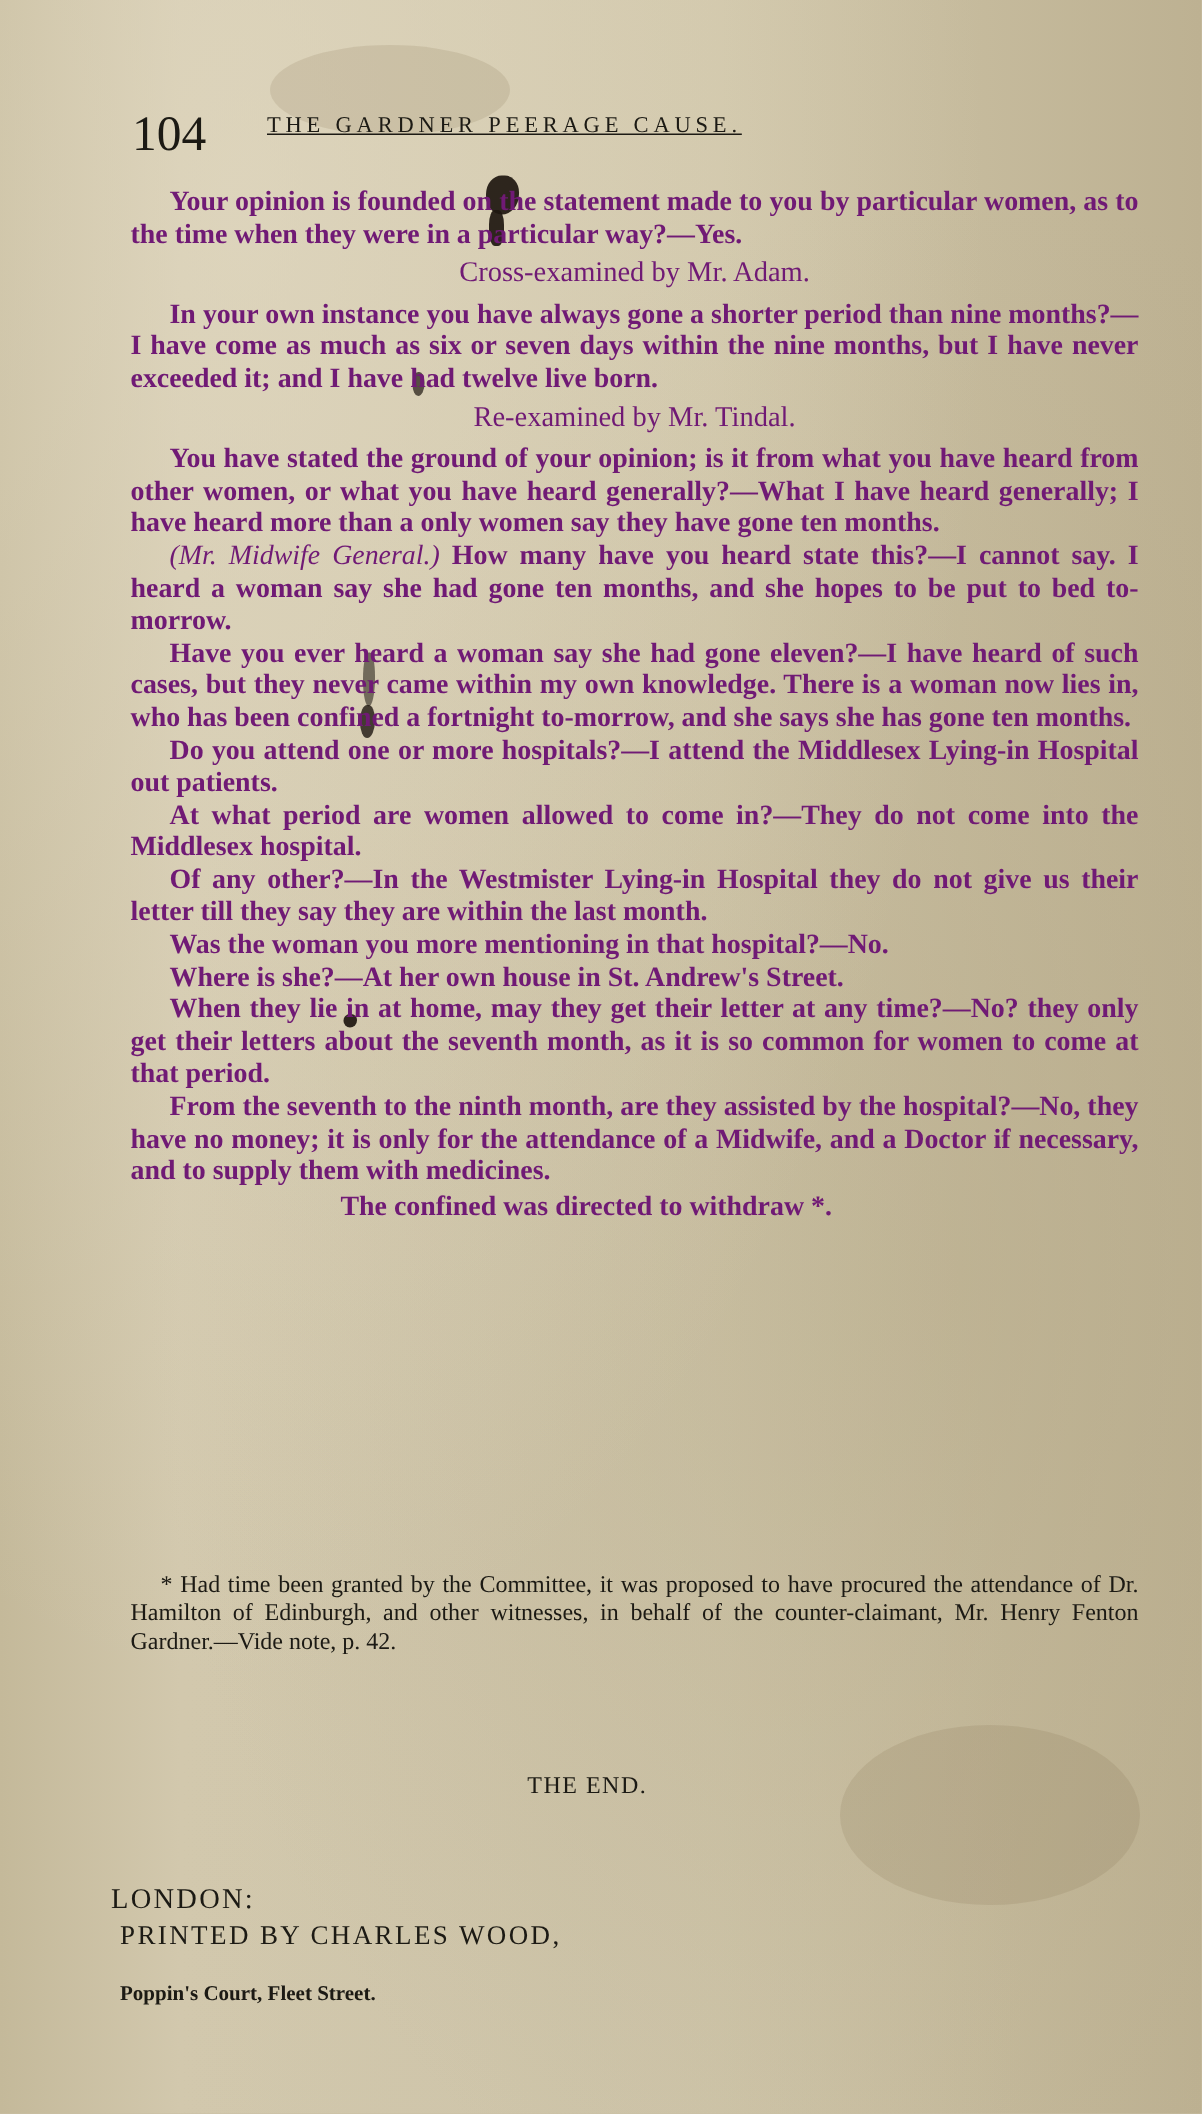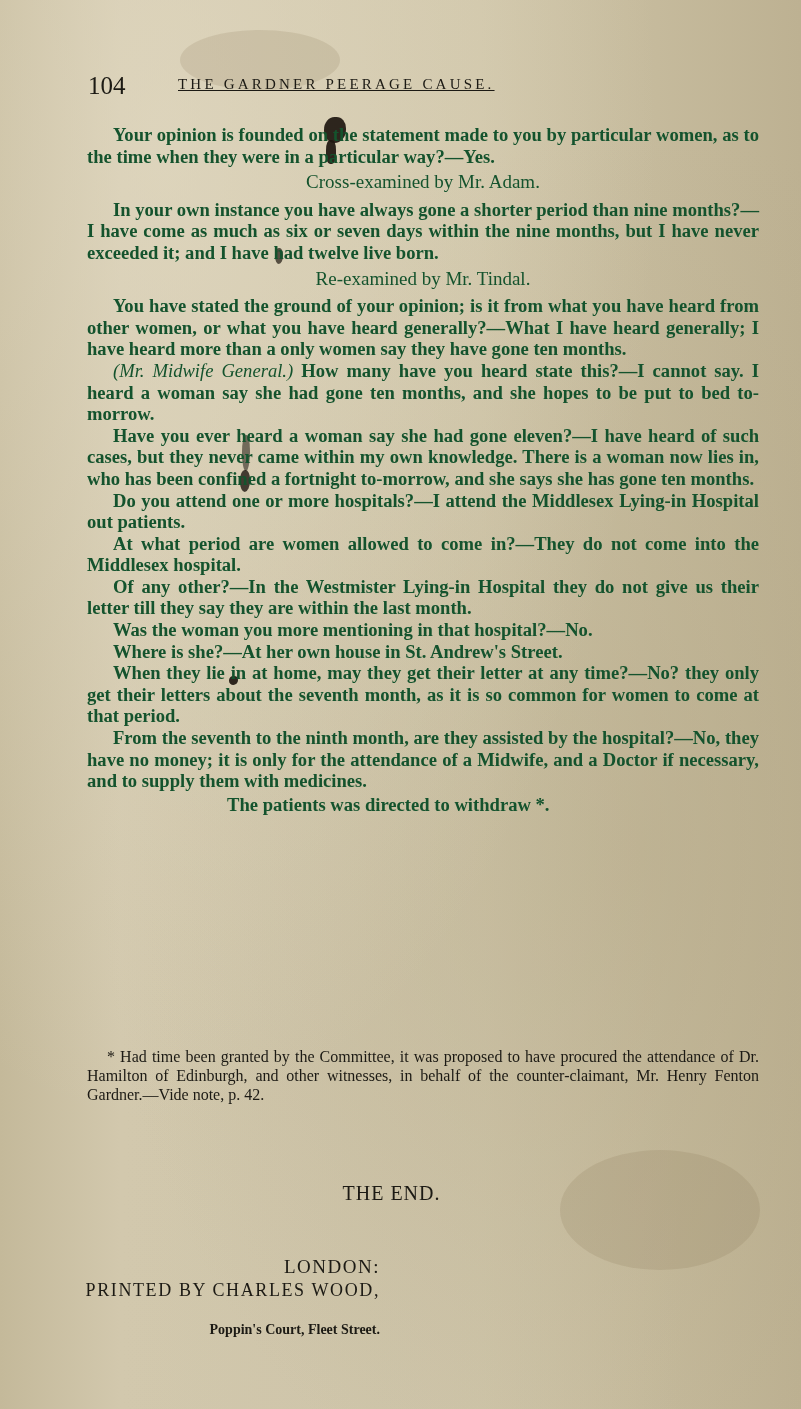--- a/index.html
+++ b/index.html
@@ -29,21 +29,21 @@
       position: absolute;
       top: 72px;
       left: 88px;
       width: 680px;
       height: 40px;
     }
     .page-number {
       position: absolute;
       left: 0;
       top: 0;
-      font-size: 25px;
+      font-size: 33px;
       font-weight: 400;
       letter-spacing: 0px;
     }
     .running-title {
       position: absolute;
       left: 90px;
       top: 4px;
       font-size: 15px;
       letter-spacing: 3.2px;
       text-transform: uppercase;
@@ -52,21 +52,21 @@
     .body-text {
       position: absolute;
       left: 87px;
       top: 124px;
       width: 672px;
       font-size: 18.6px;
       line-height: 21.6px;
       text-align: justify;
       font-weight: 700;
       font-family: "Liberation Serif", "DejaVu Serif", serif;
-      color: #14532d;
+      color: #701a75;
     }
     .body-text p {
       margin: 0;
       text-indent: 26px;
     }
     .heading-italic {
       text-align: center;
       font-weight: 400;
       margin: 4px 0 6px 0 !important;
       text-indent: 0 !important;
@@ -94,30 +94,30 @@
     .footnote p {
       margin: 0;
       text-indent: 20px;
     }
     .the-end {
       position: absolute;
       top: 1182px;
       left: 0;
       width: 783px;
       text-align: center;
-      font-size: 20px;
+      font-size: 16px;
       letter-spacing: 1px;
       text-transform: uppercase;
     }
     .imprint {
       position: absolute;
       left: 80px;
       top: 1256px;
       width: 300px;
-      text-align: right;
+      text-align: left;
     }
     .imprint-city {
       font-size: 19px;
       letter-spacing: 1.5px;
       text-transform: uppercase;
       margin-left: -6px;
     }
     .imprint-printer {
       font-size: 18px;
       letter-spacing: 1.6px;
@@ -168,21 +168,21 @@
     <p>You have stated the ground of your opinion; is it from what you have heard from other women, or what you have heard generally?—What I have heard generally; I have heard more than a only women say they have gone ten months.</p>
     <p><span class="inline-italic">(Mr. Midwife General.)</span><span> How many have you heard state this?—I cannot say. I heard a woman say she had gone ten months, and she hopes to be put to bed to-morrow.</span></p>
     <p>Have you ever heard a woman say she had gone eleven?—I have heard of such cases, but they never came within my own knowledge. There is a woman now lies in, who has been confined a fortnight to-morrow, and she says she has gone ten months.</p>
     <p>Do you attend one or more hospitals?—I attend the Middlesex Lying-in Hospital out patients.</p>
     <p>At what period are women allowed to come in?—They do not come into the Middlesex hospital.</p>
     <p>Of any other?—In the Westmister Lying-in Hospital they do not give us their letter till they say they are within the last month.</p>
     <p>Was the woman you more mentioning in that hospital?—No.</p>
     <p>Where is she?—At her own house in St. Andrew's Street.</p>
     <p>When they lie in at home, may they get their letter at any time?—No? they only get their letters about the seventh month, as it is so common for women to come at that period.</p>
     <p>From the seventh to the ninth month, are they assisted by the hospital?—No, they have no money; it is only for the attendance of a Midwife, and a Doctor if necessary, and to supply them with medicines.</p>
-    <p class="withdraw-line">The patients was directed to withdraw *.</p>
+    <p class="withdraw-line">The confined was directed to withdraw *.</p>
   </div>
 
   <div class="footnote">
     <p>* Had time been granted by the Committee, it was proposed to have procured the attendance of Dr. Hamilton of Edinburgh, and other witnesses, in behalf of the counter-claimant, Mr. Henry Fenton Gardner.—Vide note, p. 42.</p>
   </div>
 
   <div class="the-end">THE END.</div>
 
   <div class="imprint">
     <div class="imprint-city">LONDON:</div>

